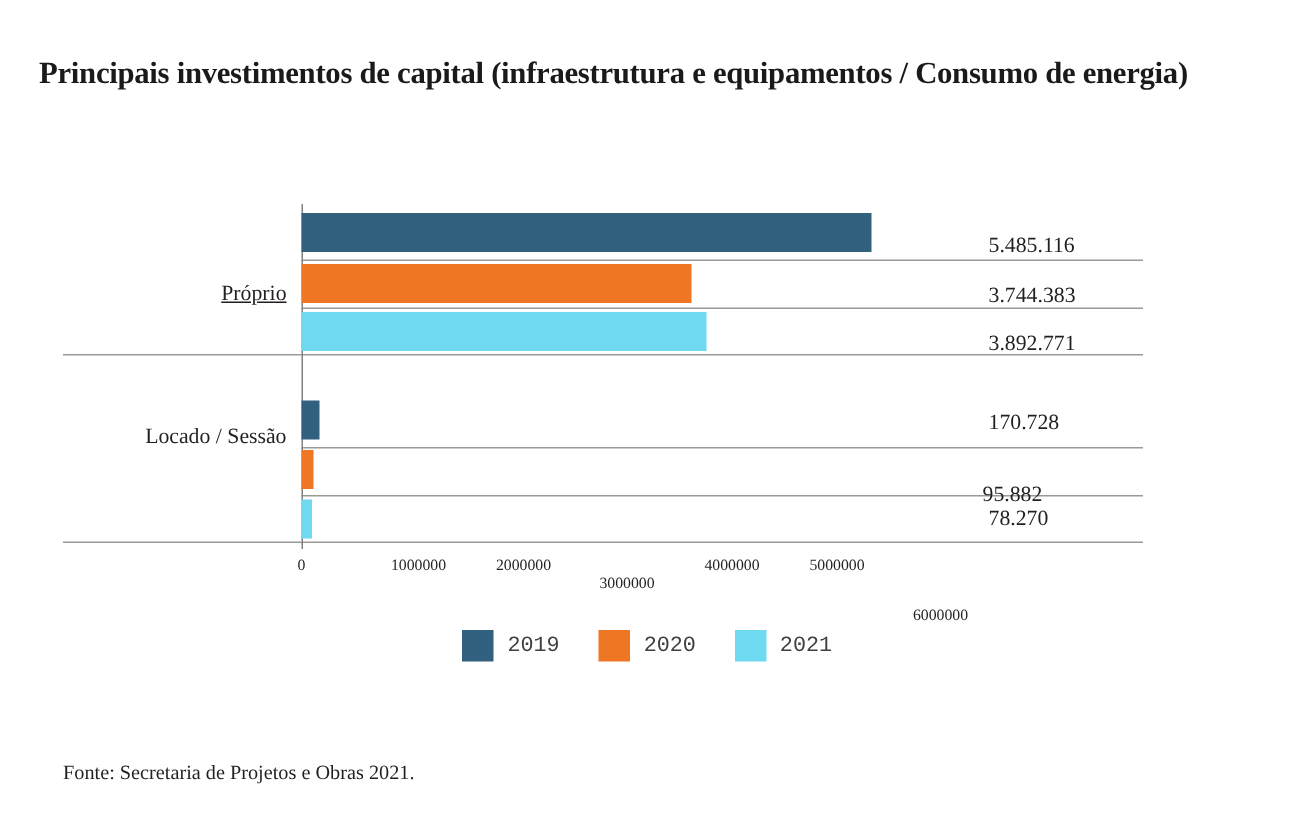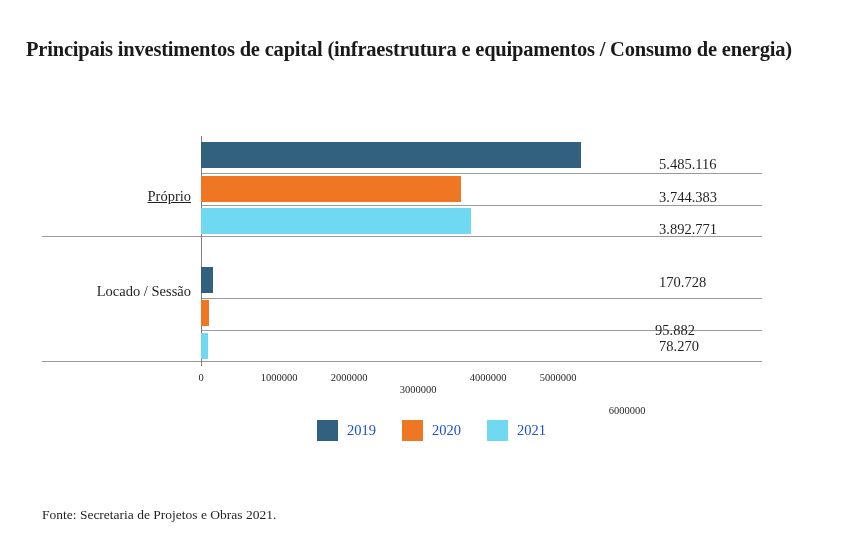--- a/index.html
+++ b/index.html
@@ -96,23 +96,23 @@
     display: flex;
     align-items: center;
     gap: 9px;
   }
   .legend-swatch {
     width: 21px;
     height: 21px;
     display: block;
   }
   .legend-text {
-    font-family: Liberation Serif, serif;
+    font-family: Liberation Mono, monospace;
     font-size: 14.5px;
-    color: #1d4ed8;
+    color: #404040;
   }
 
   #source-note {
     position: absolute;
     left: 42px;
     top: 507px;
     font-family: "Liberation Serif", serif;
     font-size: 13.5px;
     color: #231f20;
   }

